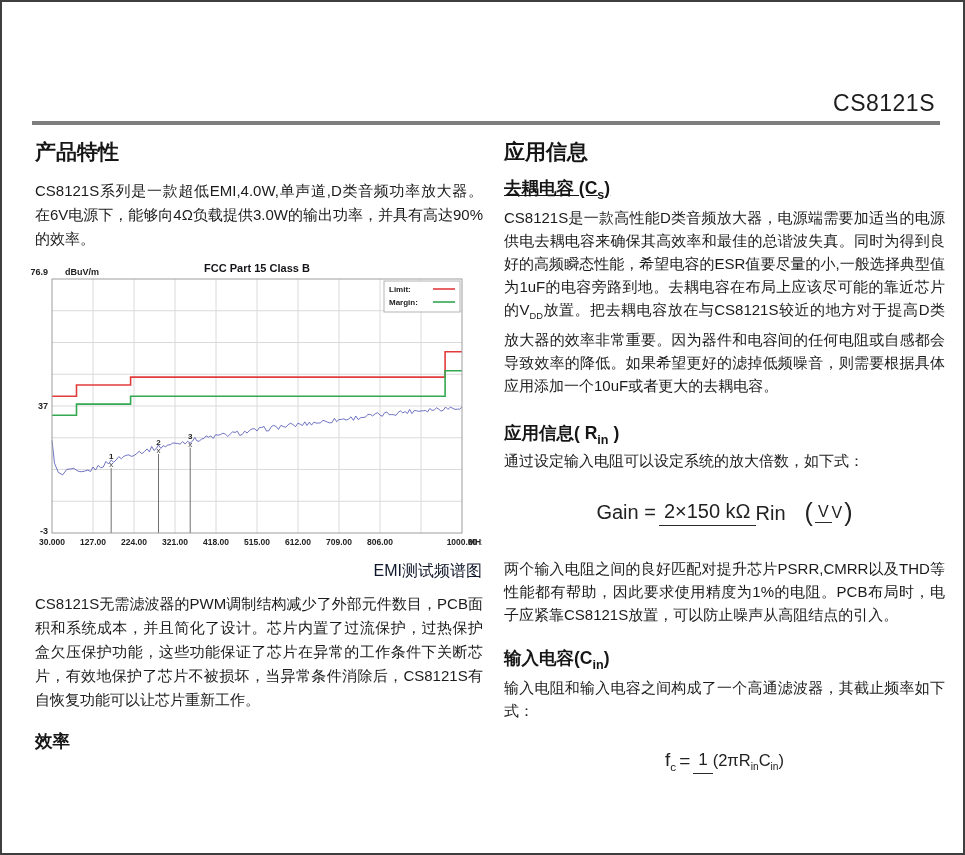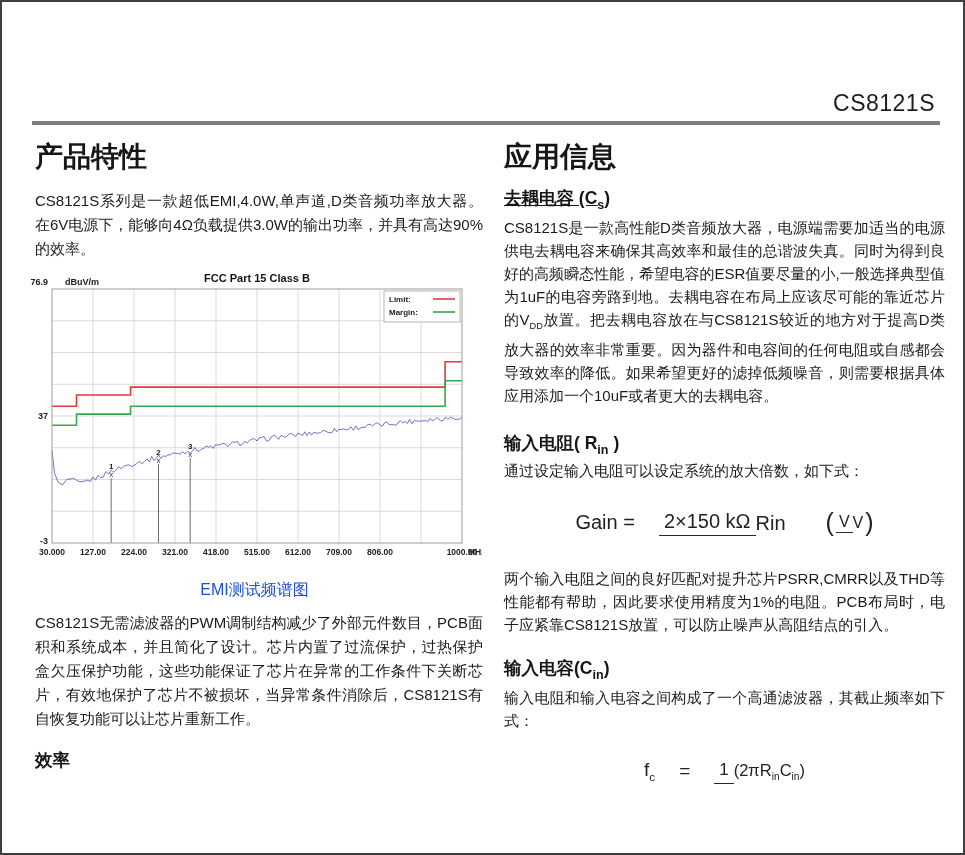--- a/index.html
+++ b/index.html
@@ -17,44 +17,44 @@
   }
   .header-rule {
     position:absolute; top:119px; left:30px; width:908px; height:4px;
     background:#7e7e7e;
   }
 
   .col { position:absolute; top:136px; }
   .col-left  { left:33px;  width:448px; }
   .col-right { left:502px; width:441px; }
 
-  h1.section-title { font-size:28px; font-weight:700; color:#161616; margin:0 0 13px; }
+  h1.section-title { font-size:21px; font-weight:700; color:#161616; margin:0 0 13px; }
   h2.subhead { font-size:17.5px; font-weight:700; color:#161616; }
   h2 sub { font-size:0.72em; }
 
   p.body { font-size:15px; color:#1b1b1b; text-align:justify; }
   .col-left  p.body { line-height:24px; }
   .col-right p.body { line-height:23px; }
   sub { font-size:0.62em; }
 
   
   .col-left .p1 { margin-bottom:10px; }
   .col-left .p2 { margin-bottom:2px; }
   .chart-wrap { margin-left:-8px; }
-  .chart-caption { width:455px; margin:9px 0 10px -8px; text-align:center; font-size:16px; color:#1d4ed8; }
+  .chart-caption { width:455px; margin:0 0 10px -8px; text-align:right; font-size:16px; color:#0f172a; }
   .col-left .p3 { margin-bottom:17px; line-height:23.5px; }
 
   
   .col-right h1.section-title { margin-bottom:10px; }
   .col-right .h-deco { margin-bottom:4px;text-decoration:underline; }
   .col-right .p-deco { margin-bottom:24px; }
   .col-right .h-rin  { margin-bottom:3px; }
   .col-right .h-cin  { margin:20px 0 4px; }
 
-  .formula { display:flex; align-items:center; justify-content:center; font-size:20px; color:#222; gap:24px; }
+  .formula { display:flex; align-items:center; justify-content:center; font-size:20px; color:#222; gap:3px; }
   .formula-gain { margin:26px 0 30px; }
   .formula-fc { margin-top:27px; font-size:19px; }
   .frac { display:inline-flex; align-items:center; line-height:1.25; }
   .frac .num { align-self:stretch; text-align:center; border-bottom:1.6px solid #2a2a2a; padding:0 5px 1px; }
   .frac .den { padding-top:1px; }
   .formula .paren { font-size:25px; font-weight:400; }
   .formula-unit { display:inline-flex; align-items:center; gap:2px; margin-left:16px; font-size:16px; }
   .formula-unit .frac .num { padding:0 3px 0; border-bottom-width:1.4px; }
   .formula-fc .frac { font-size:16.5px; }
   .formula-fc .frac .num { font-size:17px; }
@@ -133,21 +133,21 @@
     <p class="body p3">CS8121S无需滤波器的PWM调制结构减少了外部元件数目，PCB面积和系统成本，并且简化了设计。芯片内置了过流保护，过热保护盒欠压保护功能，这些功能保证了芯片在异常的工作条件下关断芯片，有效地保护了芯片不被损坏，当异常条件消除后，CS8121S有自恢复功能可以让芯片重新工作。</p>
     <h2 class="subhead">效率</h2>
   </div>
 
   <div class="col col-right">
     <h1 class="section-title">应用信息</h1>
 
     <h2 class="subhead h-deco"><span>去耦电容 (C</span><sub>s</sub><span>)</span></h2>
     <p class="body p-deco"><span>CS8121S是一款高性能D类音频放大器，电源端需要加适当的电源供电去耦电容来确保其高效率和最佳的总谐波失真。同时为得到良好的高频瞬态性能，希望电容的ESR值要尽量的小,一般选择典型值为1uF的电容旁路到地。去耦电容在布局上应该尽可能的靠近芯片的V</span><sub>DD</sub><span>放置。把去耦电容放在与CS8121S较近的地方对于提高D类放大器的效率非常重要。因为器件和电容间的任何电阻或自感都会导致效率的降低。如果希望更好的滤掉低频噪音，则需要根据具体应用添加一个10uF或者更大的去耦电容。</span></p>
 
-    <h2 class="subhead h-rin"><span>输入电阻( R</span><sub>in</sub><span> )</span></h2>
+    <h2 class="subhead h-rin"><span>应用信息( R</span><sub>in</sub><span> )</span></h2>
     <p class="body">通过设定输入电阻可以设定系统的放大倍数，如下式：</p>
 
     <div class="formula formula-gain">
       <span>Gain =</span>
       <span class="frac">
         <span class="num">2×150 kΩ</span>
         <span class="den">Rin</span>
       </span>
       <span class="formula-unit">
         <span class="paren">(</span>

